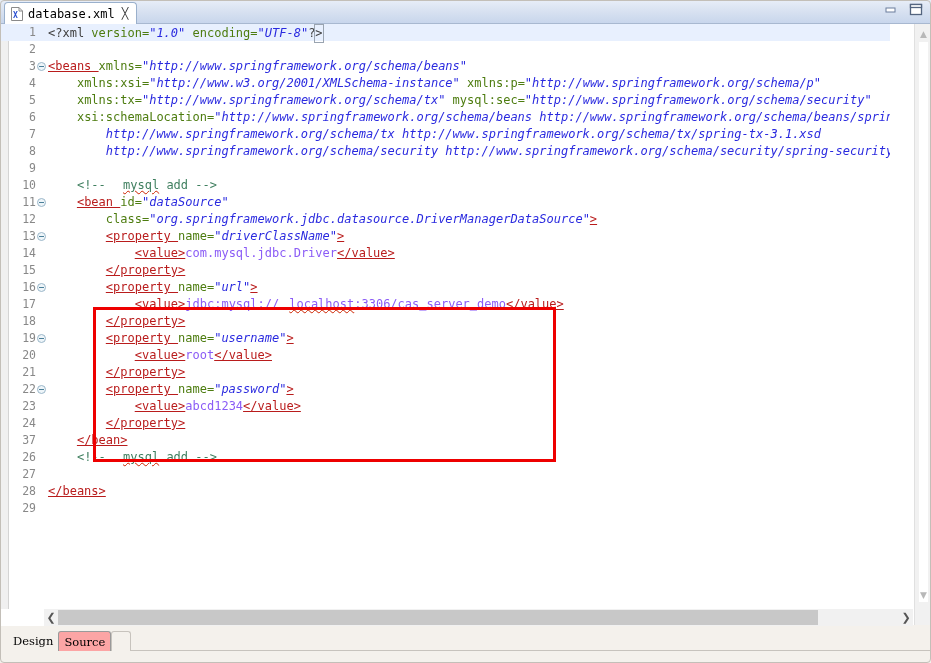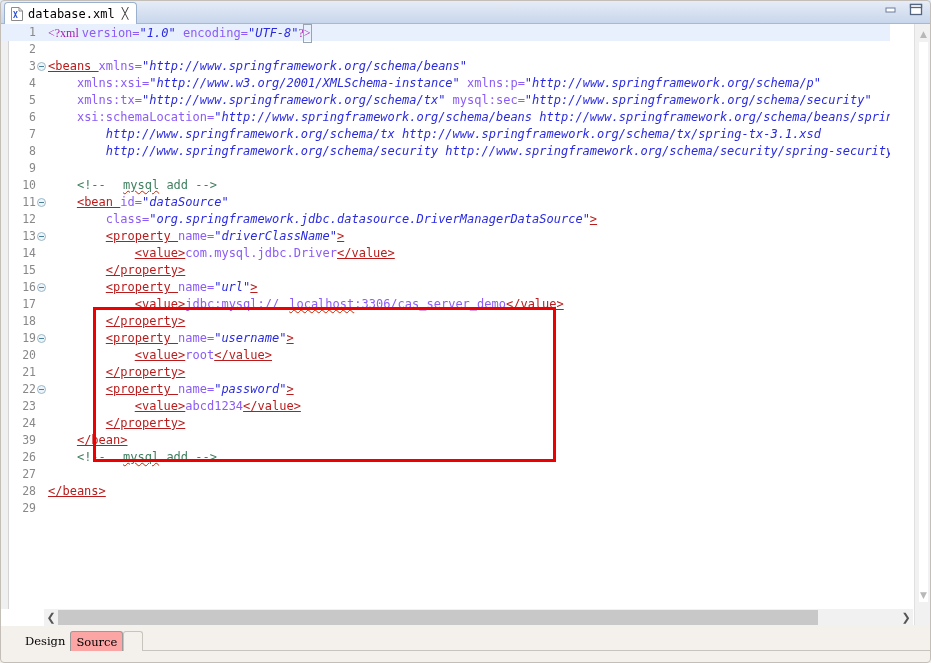--- a/index.html
+++ b/index.html
@@ -142,23 +142,23 @@
   }
   .code-text {
     position: absolute;
     left: 48px; top: 0;
     white-space: pre;
     line-height: 17px;
   }
 
   
   .tag      { color: #b91c1c; text-decoration: underline; }
-  .attr     { color: #8b5cf6; }
+  .attr     { color: #4d7c0f; }
   .val      { color: #2a2adf; font-style: italic; }
-  .pi       { color: #a21caf; font-family: Liberation Serif, serif; }
+  .pi       { color: #404040; }
   .cmt      { color: #3f7f5f; }
   .txt      { color: #8b5cf6; }
   .squiggle {
     text-decoration: underline;
     text-decoration-style: wavy;
     text-decoration-color: #cc2200;
     text-decoration-thickness: 1px;
     margin-left: 10px;
   }
   .caret-box {
@@ -233,21 +233,21 @@
   .corner-blank {
     position: absolute;
     left: 0; top: 609px;
     width: 44px; height: 17px;
     background: #ffffff;
   }
 
   
   .bottom-bar {
     position: absolute;
-    left: 16px; top: 626px;
+    left: 4px; top: 626px;
     width: 755px; height: 37px;
     background: #f4f1ec;
   }
   .tabstrip {
     position: absolute;
     left: 4px; top: 2px;
     height: 23px;
     display: flex;
     align-items: flex-end;
   }
@@ -344,21 +344,21 @@
         <div class="code-line"><span class="lineno">15</span><span class="code-text"><span class="txt">        </span><span class="tag">&lt;/property&gt;</span></span></div>
         <div class="code-line"><span class="lineno">16</span><span class="fold"></span><span class="code-text"><span class="txt">        </span><span class="tag">&lt;property </span><span class="attr">name=</span><span class="val">"url"</span><span class="tag">&gt;</span></span></div>
         <div class="code-line"><span class="lineno">17</span><span class="code-text"><span class="txt">            </span><span class="tag">&lt;value&gt;</span><span class="txt">jdbc:mysql://</span><span class="txt squiggle">localhost</span><span class="txt">:3306/cas_server_demo</span><span class="tag">&lt;/value&gt;</span></span></div>
         <div class="code-line"><span class="lineno">18</span><span class="code-text"><span class="txt">        </span><span class="tag">&lt;/property&gt;</span></span></div>
         <div class="code-line"><span class="lineno">19</span><span class="fold"></span><span class="code-text"><span class="txt">        </span><span class="tag">&lt;property </span><span class="attr">name=</span><span class="val">"username"</span><span class="tag">&gt;</span></span></div>
         <div class="code-line"><span class="lineno">20</span><span class="code-text"><span class="txt">            </span><span class="tag">&lt;value&gt;</span><span class="txt">root</span><span class="tag">&lt;/value&gt;</span></span></div>
         <div class="code-line"><span class="lineno">21</span><span class="code-text"><span class="txt">        </span><span class="tag">&lt;/property&gt;</span></span></div>
         <div class="code-line"><span class="lineno">22</span><span class="fold"></span><span class="code-text"><span class="txt">        </span><span class="tag">&lt;property </span><span class="attr">name=</span><span class="val">"password"</span><span class="tag">&gt;</span></span></div>
         <div class="code-line"><span class="lineno">23</span><span class="code-text"><span class="txt">            </span><span class="tag">&lt;value&gt;</span><span class="txt">abcd1234</span><span class="tag">&lt;/value&gt;</span></span></div>
         <div class="code-line"><span class="lineno">24</span><span class="code-text"><span class="txt">        </span><span class="tag">&lt;/property&gt;</span></span></div>
-        <div class="code-line"><span class="lineno">39</span><span class="code-text"><span class="txt">    </span><span class="tag">&lt;/bean&gt;</span></span></div>
+        <div class="code-line"><span class="lineno">37</span><span class="code-text"><span class="txt">    </span><span class="tag">&lt;/bean&gt;</span></span></div>
         <div class="code-line"><span class="lineno">26</span><span class="code-text"><span class="txt">    </span><span class="cmt">&lt;!-- </span><span class="cmt squiggle">mysql</span><span class="cmt"> add --&gt;</span></span></div>
         <div class="code-line"><span class="lineno">27</span><span class="code-text"></span></div>
         <div class="code-line"><span class="lineno">28</span><span class="code-text"><span class="tag">&lt;/beans&gt;</span></span></div>
         <div class="code-line"><span class="lineno">29</span><span class="code-text"></span></div>
       </div>
     <div class="redbox"></div>
   </div>
 
   <div class="vscroll">
     <div class="vscroll-track"></div>

